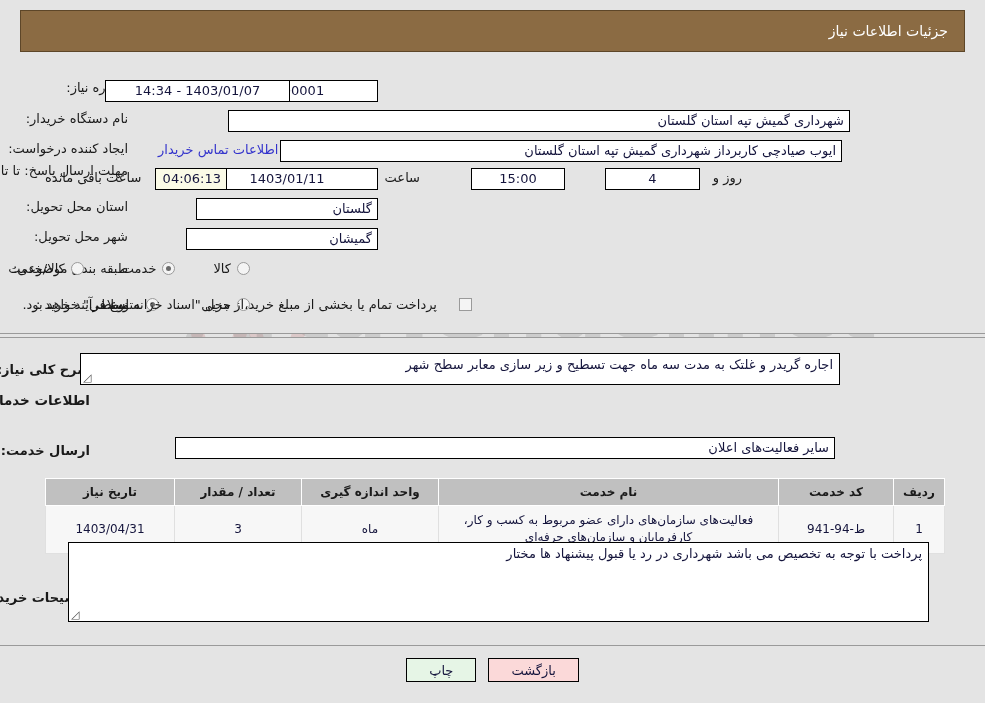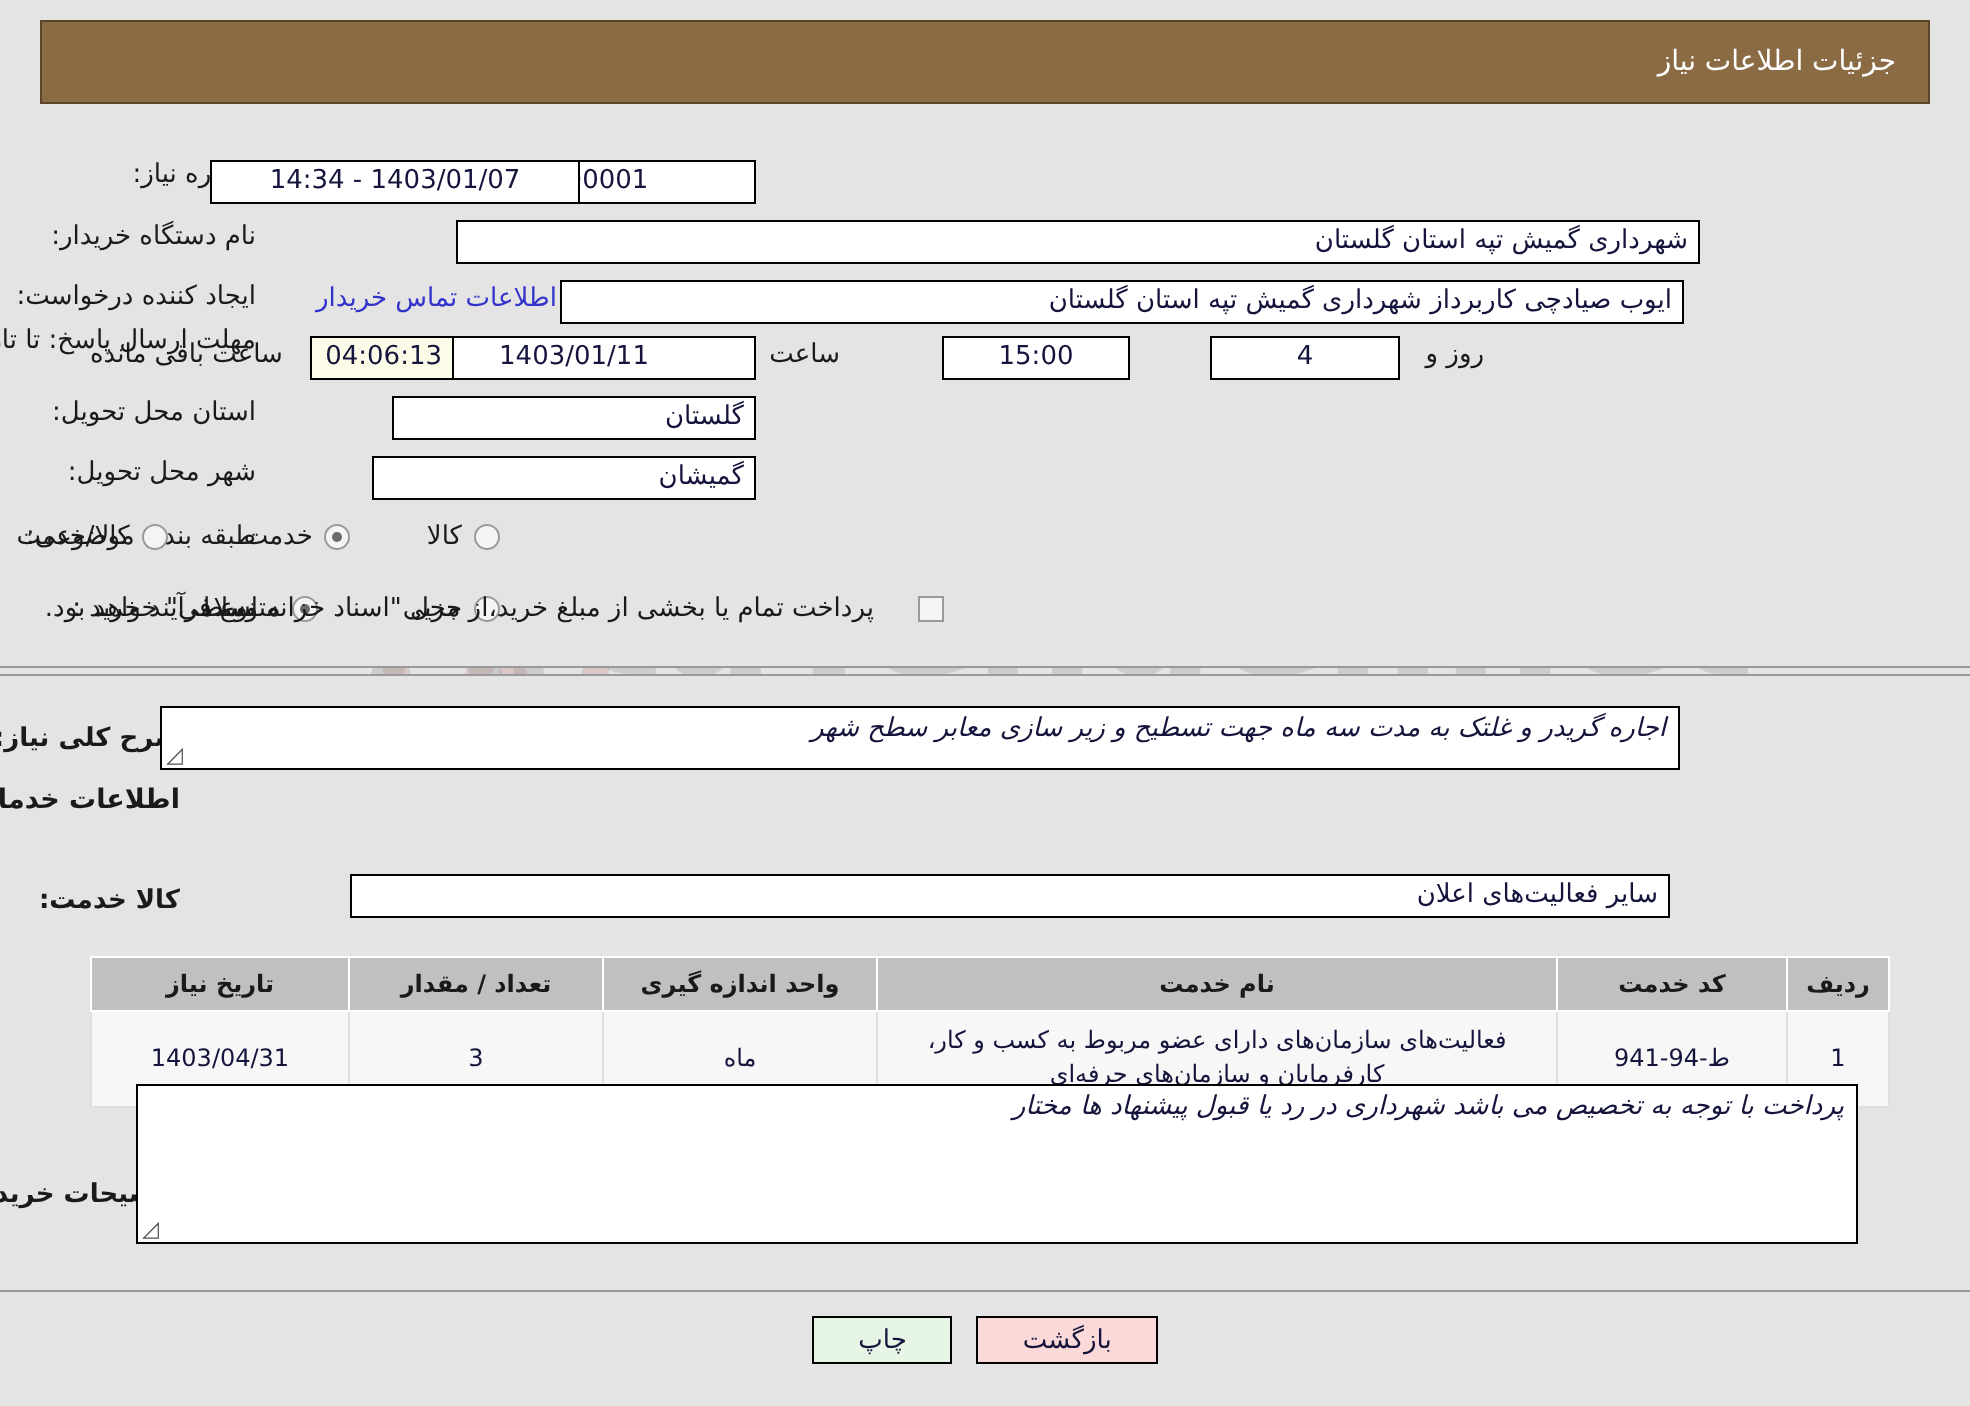--- a/index.html
+++ b/index.html
@@ -151,21 +151,20 @@
   .ta {
     position: absolute;
     background: #ffffff;
     border: 1px solid #000000;
     box-sizing: border-box;
     font-size: 13px;
     color: #14143c;
     padding: 3px 6px 0 6px;
     text-align: right;
     overflow: hidden;
-    font-style: italic;
   }
   .ta .grip {
     position: absolute;
     left: 2px;
     bottom: 1px;
     width: 10px;
     height: 10px;
     color: #555;
     font-size: 11px;
     line-height: 10px;
@@ -348,21 +347,21 @@
   <span class="lbl lbl-bold">شرح کلی نیاز:</span>
 </div>
 <div class="ta" style="top:353px; left:80px; width:760px; height:32px; z-index:9;">
   <span>اجاره گریدر و غلتک به مدت سه ماه جهت تسطیح و زیر سازی معابر سطح شهر</span>
   <span class="grip">◺</span>
 </div>
 
 <div id="services-heading">اطلاعات خدمات مورد نیاز</div>
 
 <div style="position:absolute; top:443px; right:895px; z-index:9;">
-  <span class="lbl lbl-bold">کالا خدمت:</span>
+  <span class="lbl lbl-bold">ارسال خدمت:</span>
 </div>
 <div class="field rightal" style="position:absolute; top:437px; left:175px; width:660px; z-index:9;">سایر فعالیت‌های اعلان</div>
 
 <table id="svc-table">
   <thead>
     <tr>
       <th style="width:42px;">ردیف</th>
       <th style="width:106px;">کد خدمت</th>
       <th>نام خدمت</th>
       <th style="width:128px;">واحد اندازه گیری</th>

